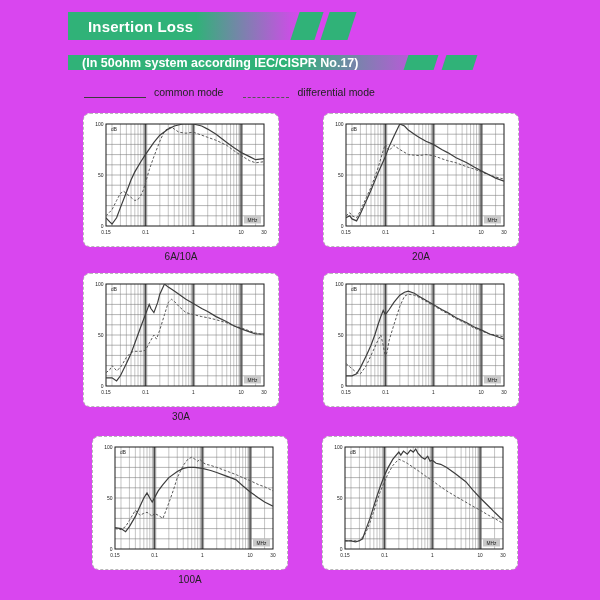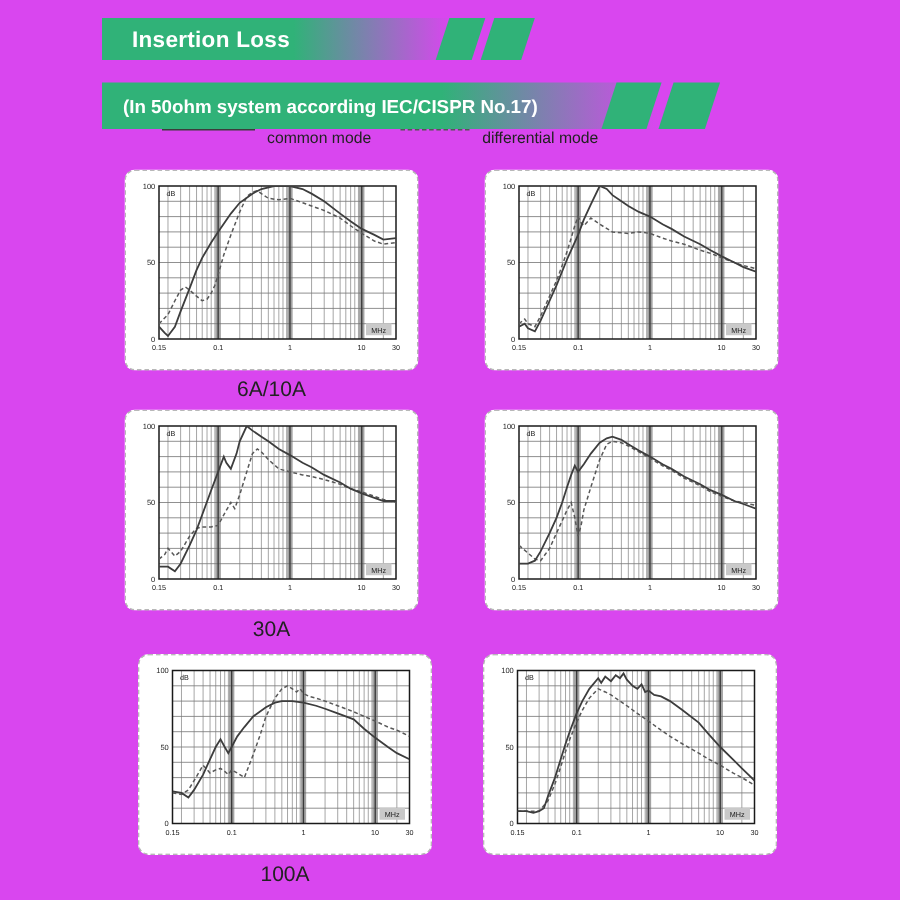--- a/index.html
+++ b/index.html
@@ -3,37 +3,37 @@
 <meta charset="utf-8">
 <style>
   :root{ --g:#30b278; }
   html,body{margin:0;padding:0;background:#fff;}
   .page{position:relative;width:600px;height:600px;background:#d946ef;overflow:hidden;
         font-family:"Liberation Sans",sans-serif;}
   .banner{position:absolute;color:#ffffff;font-weight:bold;display:flex;align-items:center;}
   .banner1{left:68px;top:12px;width:284px;height:28px;font-size:15px;
            background:linear-gradient(90deg,var(--g) 0%,var(--g) 45%,rgba(255,255,255,0) 82%);}
   .banner1 .btxt{margin-left:20px;letter-spacing:.2px;}
-  .banner2{left:68px;top:55px;width:412px;height:31px;font-size:12.5px;
+  .banner2{left:68px;top:55px;width:412px;height:15px;font-size:12.5px;
            background:linear-gradient(90deg,var(--g) 0%,var(--g) 55%,rgba(255,255,255,0) 90%);}
   .banner2 .btxt{margin-left:14px;}
   .slash{position:absolute;top:0;height:100%;background:var(--g);transform:skewX(-18deg);}
   .banner1 .sA{right:33px;width:24px;}
   .banner1 .sB{right:0px;width:27px;}
   .banner2 .sA{right:44px;width:30px;}
   .banner2 .sB{right:5px;width:31px;}
-  .legend{position:absolute;left:108px;top:86px;display:flex;align-items:flex-start;
+  .legend{position:absolute;left:84px;top:86px;display:flex;align-items:flex-end;
           font-size:10.5px;color:#222;}
   .lsolid{display:inline-block;width:62px;height:0;border-top:1.6px solid #3c3c3c;margin-right:8px;}
   .ldash{display:inline-block;width:46px;height:0;border-top:1.6px dashed #555;margin-left:20px;margin-right:8px;}
   figure.cell{position:absolute;width:196px;margin:0;text-align:center;}
   .frame{border:1px dashed #b8b8b8;border-radius:7px;padding:2px;background:#fff;}
   .chart-svg{display:block;}
   .chart-svg text{fill:#1c1c1c;font-family:"Liberation Sans",sans-serif;}
-  .cap{margin-top:4px;font-size:14px;color:#222;}
+  .cap{margin-top:4px;font-size:10px;color:#222;}
 </style>
 </head>
 <body>
 
 <div class="page">
 
   <div class="banner banner1">
     <span class="btxt">Insertion Loss</span>
     <span class="slash sA"></span>
     <span class="slash sB"></span>
@@ -174,20 +174,21 @@
           <text x="107.37" y="117.5" text-anchor="middle" font-size="4.8">1</text>
           <text x="155.09" y="117.5" text-anchor="middle" font-size="4.8">10</text>
           <text x="178.00" y="117.5" text-anchor="middle" font-size="4.8">30</text>
           <text x="25" y="14.5" font-size="4.8">dB</text>
           <rect x="158" y="99.5" width="17" height="8" fill="#c9c9c9"></rect>
           <text x="166.5" y="105.8" text-anchor="middle" font-size="4.8">MHz</text>
           <polyline points="20.0,99.8 23.8,96.7 26.0,99.8 30.6,101.8 34.4,94.7 40.4,81.4 45.0,71.2 48.8,61.0 52.0,51.9 54.8,42.7 57.2,34.5 59.4,28.4 61.4,32.5 63.2,34.5 67.9,29.4 73.8,33.5 82.3,38.6 92.9,39.6 99.9,38.6 107.3,39.6 115.7,42.7 121.7,44.7 130.1,46.8 140.8,50.8 147.7,52.9 155.2,55.9 163.6,59.0 169.6,61.0 178.0,63.1" fill="none" stroke="#585858" stroke-width="1" stroke-dasharray="2.6 1.8" clip-path="url(#cp1)"></polyline>
           <polyline points="20.0,101.8 23.8,99.8 26.0,102.9 30.6,104.9 34.4,97.8 40.4,84.5 45.0,74.3 52.0,57.0 59.4,40.6 63.2,30.4 67.9,20.2 73.8,8.0 78.5,10.0 82.3,14.1 88.3,18.2 92.9,21.3 99.9,25.3 107.3,28.4 115.7,33.5 121.7,36.6 130.1,41.7 140.8,46.8 147.7,50.8 155.2,54.9 163.6,59.0 169.6,62.1 178.0,65.1" fill="none" stroke="#3d3d3d" stroke-width="1.2" clip-path="url(#cp1)"></polyline>
         </svg>
       </div>
+    <figcaption class="cap">20A</figcaption>
   </figure>
 
   <figure class="cell" style="left:83px;top:273px">
     <div class="frame chart-host">
         <svg class="chart-svg" width="190" height="128" viewBox="0 0 190 128">
           <clipPath id="cp2">
             <rect x="20" y="8" width="158" height="102"></rect>
           </clipPath>
           <rect x="20" y="8" width="158" height="102" fill="#ffffff"></rect>
           <rect x="57.64" y="8" width="3.6" height="102" fill="#a3a3a3"></rect>

